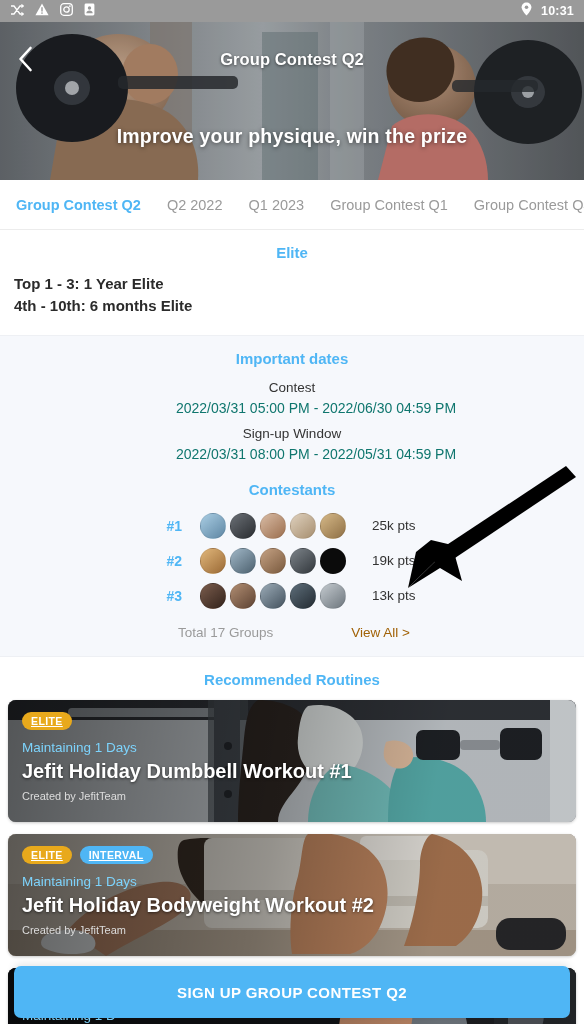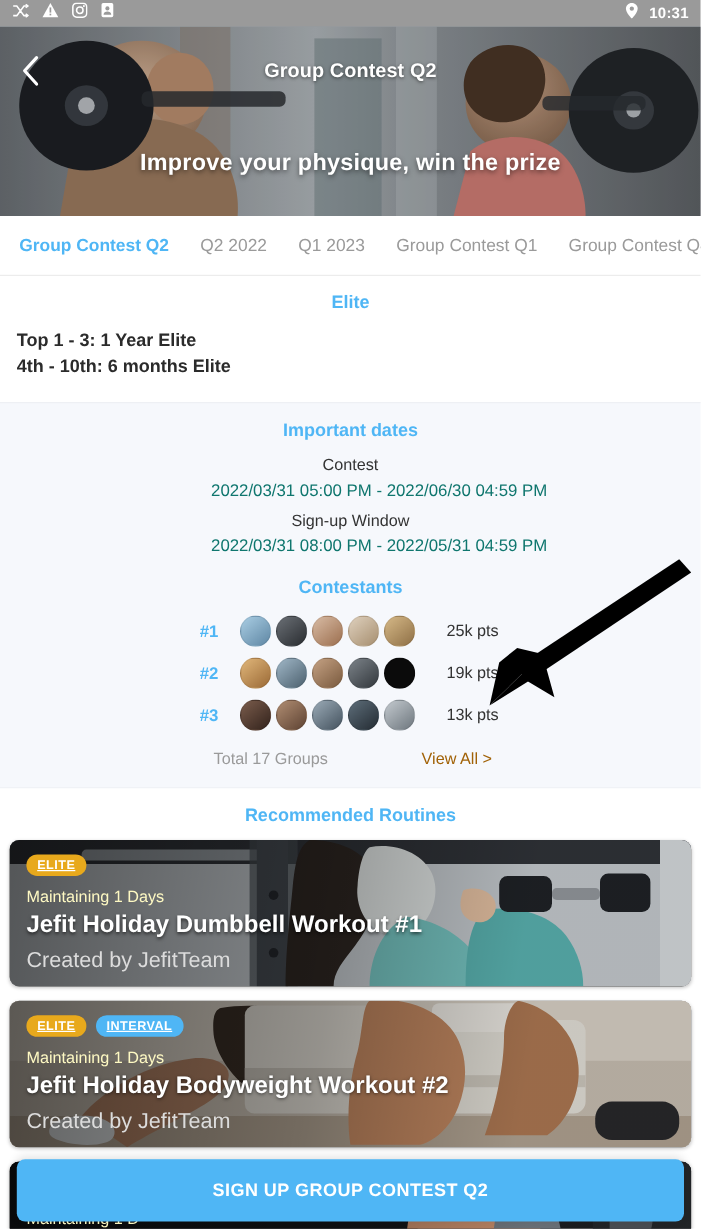--- a/index.html
+++ b/index.html
@@ -80,23 +80,23 @@
     position: relative; margin: 12px 8px 0; height: 122px; border-radius: 8px;
     overflow: hidden; background: #555; cursor: pointer;
     box-shadow: 0 1px 3px rgba(0,0,0,.22);
   }
   .rphoto { position: absolute; inset: 0; }
   .rshade { position: absolute; inset: 0; background: linear-gradient(100deg, rgba(0,0,0,.55) 0%, rgba(0,0,0,.30) 45%, rgba(0,0,0,.05) 75%); }
   .rbadges { position: absolute; left: 14px; top: 12px; display: flex; gap: 8px; }
   .badge { font-size: 10.5px; font-weight: 700; color: #fff; padding: 3px 9px; border-radius: 11px; letter-spacing: .4px; text-decoration: underline; }
   .badge.elite { background: #E8A91C; }
   .badge.interval { background: #4FB6F5; }
-  .rmeta { position: absolute; left: 14px; top: 40px; color: #fef9c3; font-size: 13.5px; }
+  .rmeta { position: absolute; left: 14px; top: 40px; color: #7dd3fc; font-size: 13.5px; }
   .rtitle { position: absolute; left: 14px; top: 60px; color: #fff; font-size: 20px; font-weight: 700; text-shadow: 0 1px 3px rgba(0,0,0,.6); }
-  .rby { position: absolute; left: 14px; top: 90px; color: #dcdcdc; font-size: 18px; }
+  .rby { position: absolute; left: 14px; top: 90px; color: #dcdcdc; font-size: 11px; }
 
   
   .cta-wrap { position: absolute; left: 0; right: 0; bottom: 6px; padding: 0 14px; }
   .cta {
     height: 52px; border-radius: 7px; background: #4FB6F5; color: #fff;
     display: flex; align-items: center; justify-content: center;
     font-size: 15px; font-weight: 700; letter-spacing: .4px; cursor: pointer;
     box-shadow: 0 -2px 8px rgba(0,0,0,.10);
   }
 

